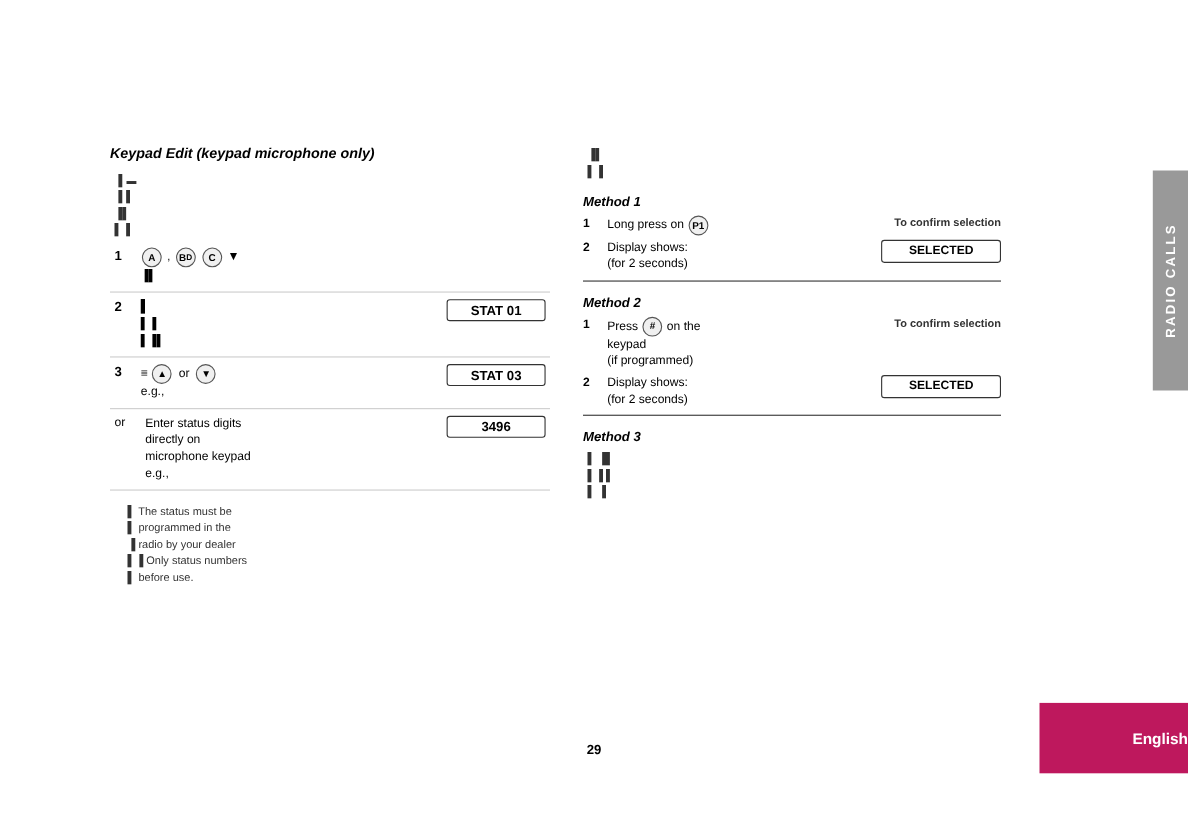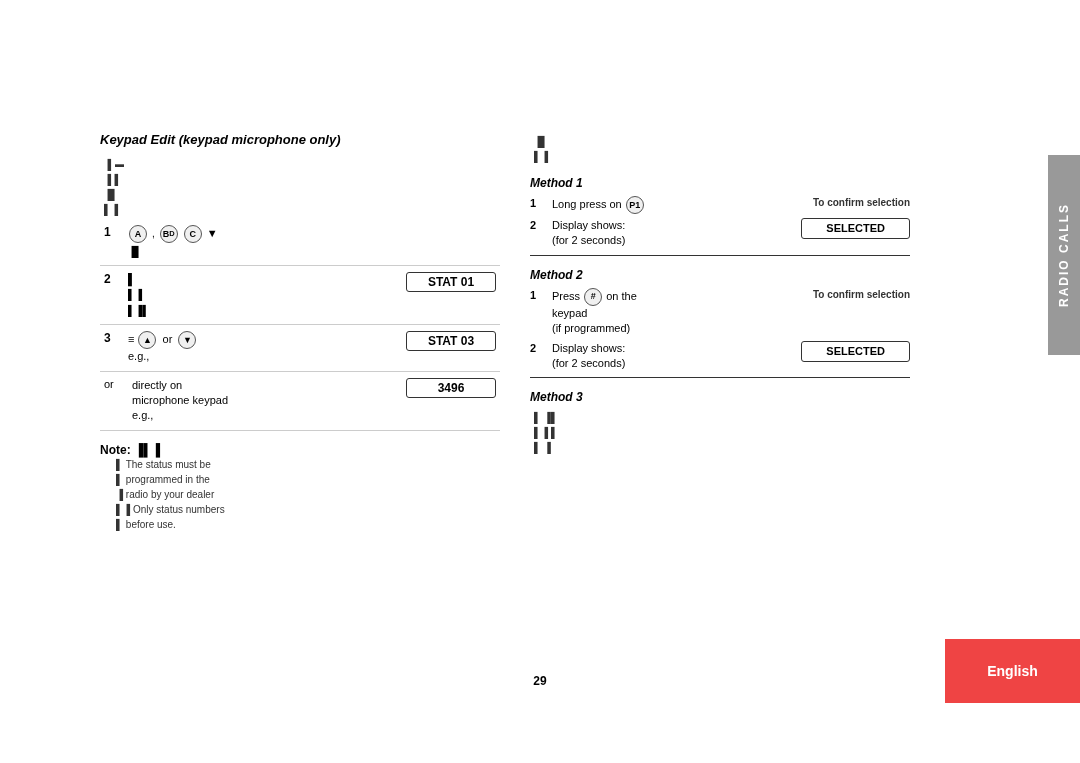--- a/index.html
+++ b/index.html
@@ -36,24 +36,24 @@
       text-transform: uppercase;
     }
 
     
     .english-tab {
       position: absolute;
       right: 0;
       bottom: 60px;
       width: 135px;
       height: 64px;
-      background: #ef4444;
+      background: #be185d;
       display: flex;
       align-items: center;
-      justify-content: center;
+      justify-content: flex-end;
     }
     .english-tab span {
       color: white;
       font-size: 14px;
       font-weight: bold;
     }
 
     
     .page-number {
       position: absolute;
@@ -308,32 +308,29 @@
           <span class="key-btn">▼</span>
         </div>
         <div style="font-size:11px;">e.g.,</div>
       </div>
       <div class="step-display">STAT 03</div>
     </div>
 
     <div class="step-row" style="border-bottom:1px solid #ccc;">
       <div class="step-num" style="font-size:11px; font-weight:normal; min-width:20px;">or</div>
       <div class="step-content">
+        <div style="font-size:11px;">Enter status digits</div>
         <div style="font-size:11px;">directly on</div>
         <div style="font-size:11px;">microphone keypad</div>
         <div style="font-size:11px;">e.g.,</div>
       </div>
       <div class="step-display">3496</div>
     </div>
 
     <div class="note-section">
-      <div style="display:flex; align-items:flex-start; gap:4px;">
-        <span class="note-label">Note:</span>
-        <div style="font-size:12px;">▐▌▐</div>
-      </div>
       <div style="padding-left:16px;">
         <div class="small-icon-line">▌ The status must be</div>
         <div class="small-icon-line">▌ programmed in the</div>
         <div class="small-icon-line">▐ radio by your dealer</div>
         <div class="small-icon-line">▌▐ Only status numbers</div>
         <div class="small-icon-line">▌ before use.</div>
       </div>
     </div>
 
   </div>

